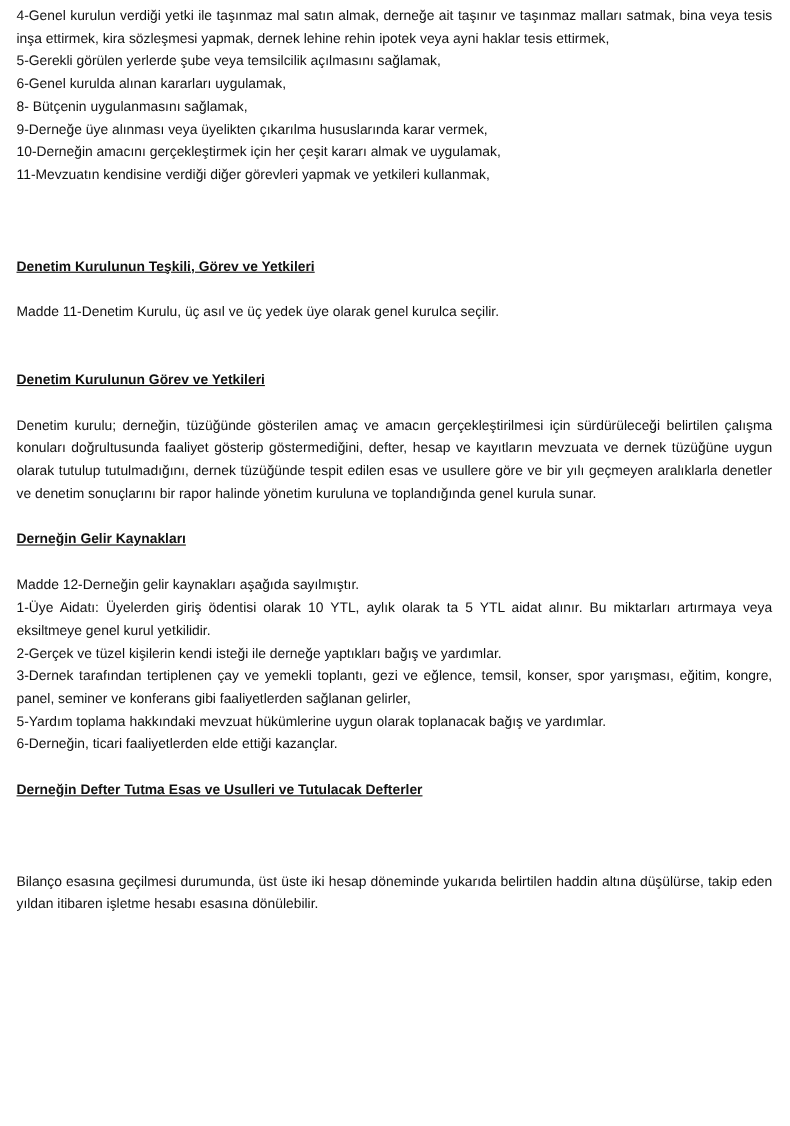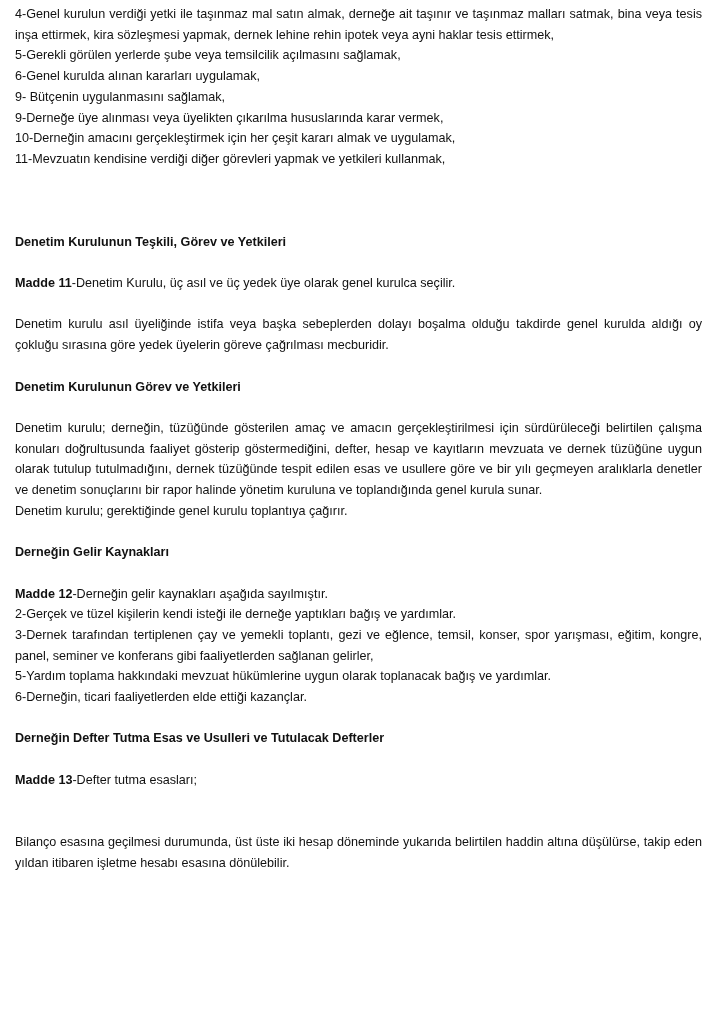--- a/index.html
+++ b/index.html
@@ -23,76 +23,75 @@
   }
   .para {
     margin: 0;
     line-height: 20.7px;
     text-align: justify;
   }
   .heading {
     font-weight: bold;
     margin: 0;
     line-height: 20.7px;
+    text-decoration: underline;
   }
   .gap1 { height: 20.7px; }
   .gap-big { height: 41.4px; }
-  b.madde { font-weight: bold; }
+  b.madde { font-weight: normal; }
 </style>
 </head>
 <body>
 
 <div class="page">
 
   <div>
     <p class="para">4-Genel kurulun verdiği yetki ile taşınmaz mal satın almak, derneğe ait taşınır ve taşınmaz malları satmak, bina veya tesis inşa ettirmek, kira sözleşmesi yapmak, dernek lehine rehin ipotek veya ayni haklar tesis ettirmek,</p>
     <p class="para">5-Gerekli görülen yerlerde şube veya temsilcilik açılmasını sağlamak,</p>
     <p class="para">6-Genel kurulda alınan kararları uygulamak,</p>
-    <p class="para">9- Bütçenin uygulanmasını sağlamak,</p>
+    <p class="para">8- Bütçenin uygulanmasını sağlamak,</p>
     <p class="para">9-Derneğe üye alınması veya üyelikten çıkarılma hususlarında karar vermek,</p>
     <p class="para">10-Derneğin amacını gerçekleştirmek için her çeşit kararı almak ve uygulamak,</p>
     <p class="para">11-Mevzuatın kendisine verdiği diğer görevleri yapmak ve yetkileri kullanmak,</p>
   </div>
 
   <div class="gap-big"></div>
   <div class="gap1"></div>
 
   <div>
     <p class="heading">Denetim Kurulunun Teşkili, Görev ve Yetkileri</p>
     <div class="gap1"></div>
     <p class="para"><b class="madde">Madde 11</b><span>-Denetim Kurulu, üç asıl ve üç yedek üye olarak genel kurulca seçilir.</span></p>
     <div class="gap1"></div>
-    <p class="para">Denetim kurulu asıl üyeliğinde istifa veya başka sebeplerden dolayı boşalma olduğu takdirde genel kurulda aldığı oy çokluğu sırasına göre yedek üyelerin göreve çağrılması mecburidir.</p>
   </div>
 
   <div class="gap1"></div>
 
   <div>
     <p class="heading">Denetim Kurulunun Görev ve Yetkileri</p>
     <div class="gap1"></div>
     <p class="para">Denetim kurulu; derneğin, tüzüğünde gösterilen amaç ve amacın gerçekleştirilmesi için sürdürüleceği belirtilen çalışma konuları doğrultusunda faaliyet gösterip göstermediğini, defter, hesap ve kayıtların mevzuata ve dernek tüzüğüne uygun olarak tutulup tutulmadığını, dernek tüzüğünde tespit edilen esas ve usullere göre ve bir yılı geçmeyen aralıklarla denetler ve denetim sonuçlarını bir rapor halinde yönetim kuruluna ve toplandığında genel kurula sunar.</p>
-    <p class="para">Denetim kurulu; gerektiğinde genel kurulu toplantıya çağırır.</p>
   </div>
 
   <div class="gap1"></div>
 
   <div>
     <p class="heading">Derneğin Gelir Kaynakları</p>
     <div class="gap1"></div>
     <p class="para"><b class="madde">Madde 12</b><span>-Derneğin gelir kaynakları aşağıda sayılmıştır.</span></p>
+    <p class="para">1-Üye Aidatı: Üyelerden giriş ödentisi olarak 10 YTL, aylık olarak ta 5 YTL aidat alınır. Bu miktarları artırmaya veya eksiltmeye genel kurul yetkilidir.</p>
     <p class="para">2-Gerçek ve tüzel kişilerin kendi isteği ile derneğe yaptıkları bağış ve yardımlar.</p>
     <p class="para">3-Dernek tarafından tertiplenen çay ve yemekli toplantı, gezi ve eğlence, temsil, konser, spor yarışması, eğitim, kongre, panel, seminer ve konferans gibi faaliyetlerden sağlanan gelirler,</p>
     <p class="para">5-Yardım toplama hakkındaki mevzuat hükümlerine uygun olarak toplanacak bağış ve yardımlar.</p>
     <p class="para">6-Derneğin, ticari faaliyetlerden elde ettiği kazançlar.</p>
   </div>
 
   <div class="gap1"></div>
 
   <div>
     <p class="heading">Derneğin Defter Tutma Esas ve Usulleri ve Tutulacak Defterler</p>
     <div class="gap1"></div>
-    <p class="para"><b class="madde">Madde 13</b><span>-Defter tutma esasları;</span></p>
     <div class="gap1"></div>
     <div class="gap1"></div>
     <p class="para">Bilanço esasına geçilmesi durumunda, üst üste iki hesap döneminde yukarıda belirtilen haddin altına düşülürse, takip eden yıldan itibaren işletme hesabı esasına dönülebilir.</p>
   </div>
 
 </div>
 
 </body></html>

